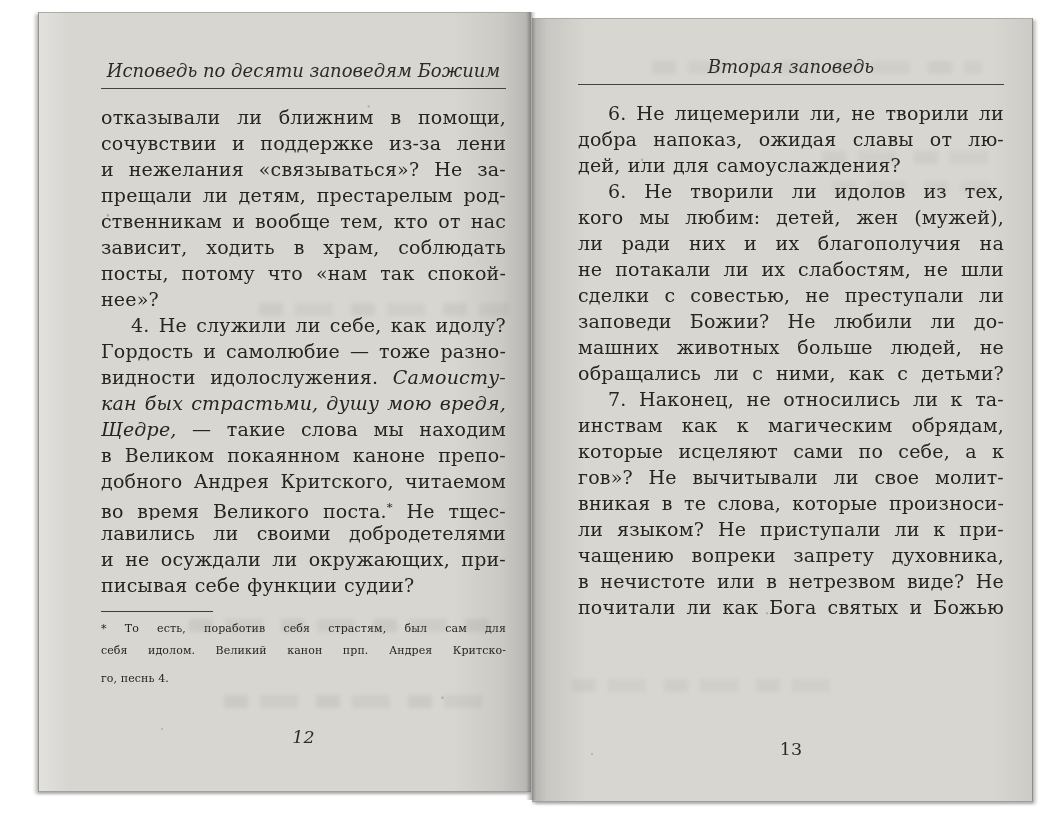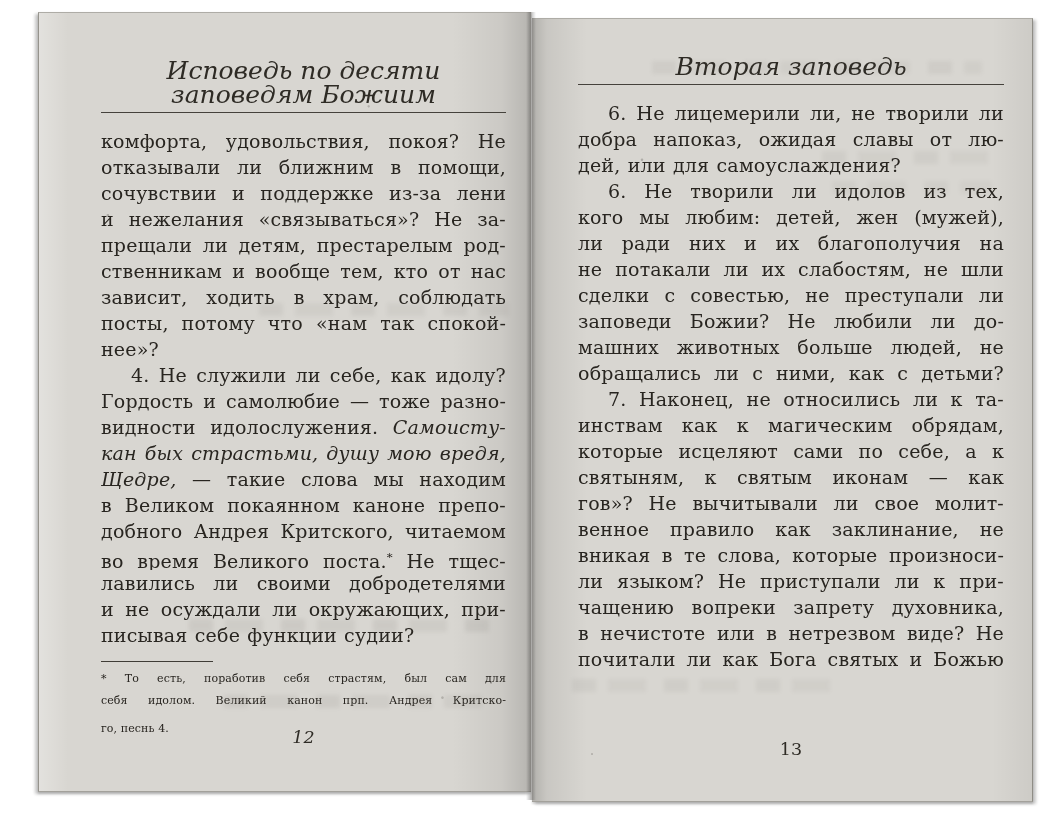--- a/index.html
+++ b/index.html
@@ -52,21 +52,21 @@
   }
 
   
   .content { position: absolute; top: 0; bottom: 0; }
   .page.left  .content { left: 62px; width: 405px; }
   .page.right .content { left: 46px; width: 426px; }
 
   .running-head {
     text-align: center;
     font-style: italic;
-    font-size: 25px;
+    font-size: 18px;
     line-height: 24px;
     color: #2e2b25;
   }
   .page.left  .running-head { margin-top: 46px; }
   .page.right .running-head { margin-top: 36px; }
   .head-rule {
     border: 0; border-top: 1.6px solid #45423c;
     margin: 5px 0 0 0;
   }
 
@@ -127,21 +127,20 @@
 </head>
 <body>
 
 <div class="scene">
 
   <div class="page left">
     <div class="content">
       <div class="running-head">Исповедь по десяти заповедям Божиим</div>
       <hr class="head-rule">
       <div class="body-text" id="left-text">
-          <div class="line"><span>комфорта, удовольствия, покоя? Не</span></div>
           <div class="line"><span>отказывали ли ближним в помощи,</span></div>
           <div class="line"><span>сочувствии и поддержке из-за лени</span></div>
           <div class="line"><span>и нежелания «связываться»? Не за-</span></div>
           <div class="line"><span>прещали ли детям, престарелым род-</span></div>
           <div class="line"><span>ственникам и вообще тем, кто от нас</span></div>
           <div class="line"><span>зависит, ходить в храм, соблюдать</span></div>
           <div class="line"><span>посты, потому что «нам так спокой-</span></div>
           <div class="line noj"><span>нее»?</span></div>
           <div class="line indent"><span>4. Не служили ли себе, как идолу?</span></div>
           <div class="line"><span>Гордость и самолюбие — тоже разно-</span></div>
@@ -184,23 +183,21 @@
           <div class="line"><span>кого мы любим: детей, жен (мужей),</span></div>
           <div class="line"><span>ли ради них и их благополучия на</span></div>
           <div class="line"><span>не потакали ли их слабостям, не шли</span></div>
           <div class="line"><span>сделки с совестью, не преступали ли</span></div>
           <div class="line"><span>заповеди Божии? Не любили ли до-</span></div>
           <div class="line"><span>машних животных больше людей, не</span></div>
           <div class="line"><span>обращались ли с ними, как с детьми?</span></div>
           <div class="line indent"><span>7. Наконец, не относились ли к та-</span></div>
           <div class="line"><span>инствам как к магическим обрядам,</span></div>
           <div class="line"><span>которые исцеляют сами по себе, а к</span></div>
-          <div class="line"><span>святыням, к святым иконам — как</span></div>
           <div class="line"><span>гов»? Не вычитывали ли свое молит-</span></div>
-          <div class="line"><span>венное правило как заклинание, не</span></div>
           <div class="line"><span>вникая в те слова, которые произноси-</span></div>
           <div class="line"><span>ли языком? Не приступали ли к при-</span></div>
           <div class="line"><span>чащению вопреки запрету духовника,</span></div>
           <div class="line"><span>в нечистоте или в нетрезвом виде? Не</span></div>
           <div class="line"><span>почитали ли как Бога святых и Божью</span></div>
         </div>
       <div class="page-number">13</div>
     </div>
     <div class="ghost" style="left:120px; top:42px; width:330px; opacity:.13;"></div>
     <div class="ghost" style="left:290px; top:132px; width:170px; opacity:.12;"></div>

